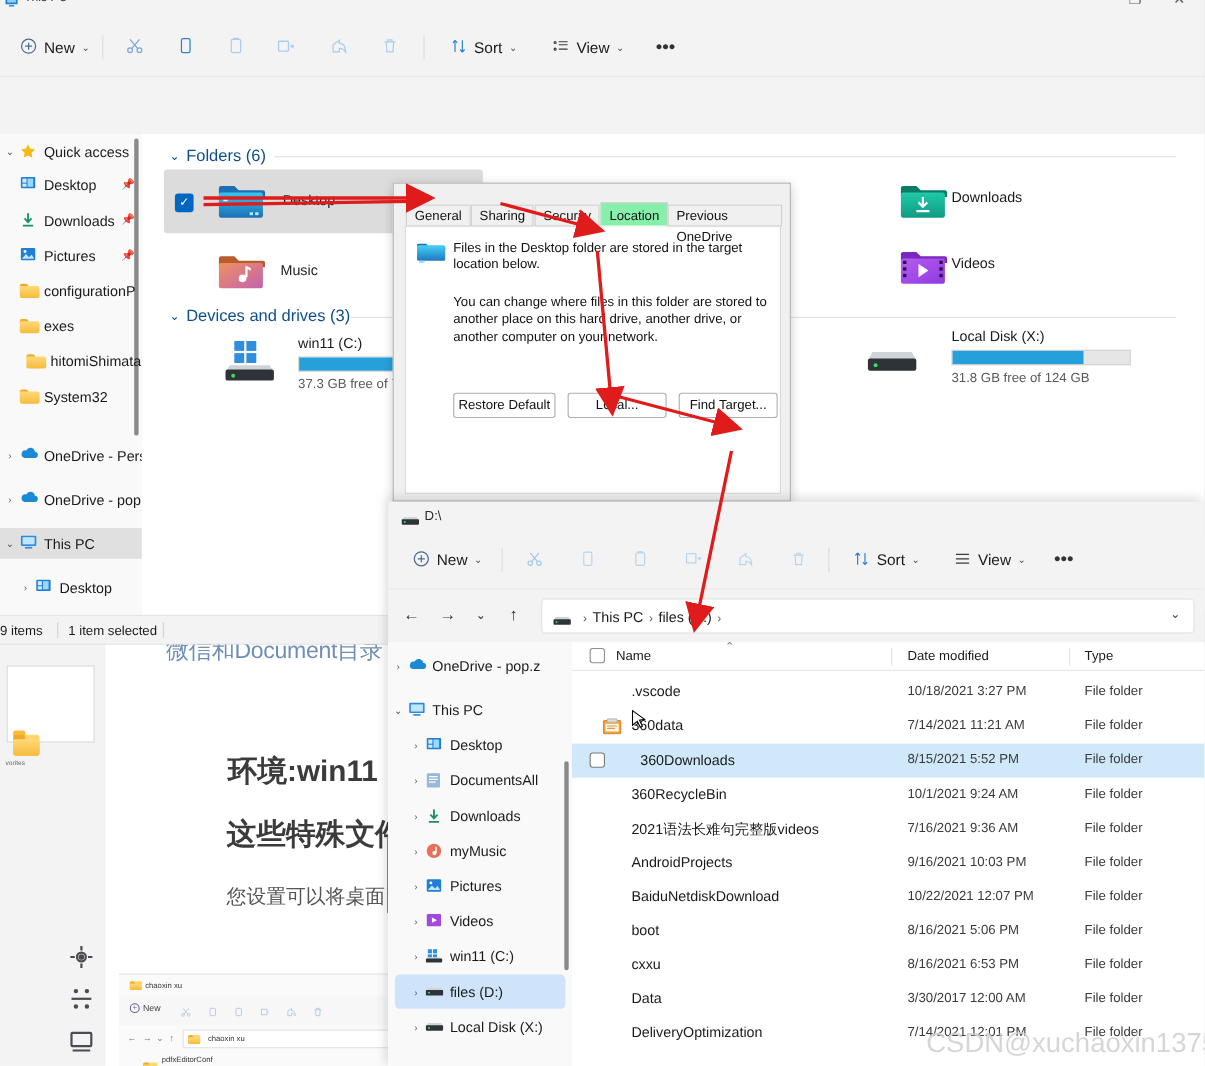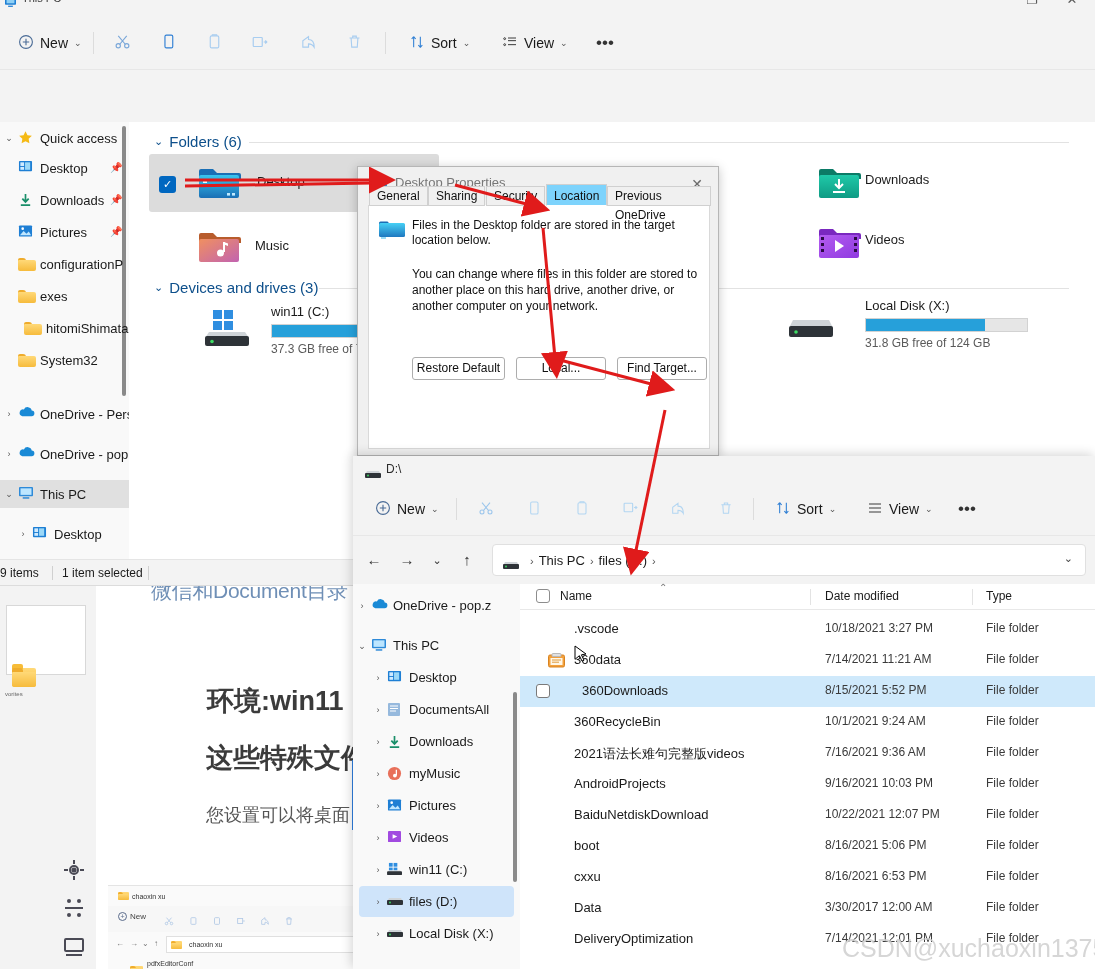--- a/index.html
+++ b/index.html
@@ -187,21 +187,21 @@
   }
   .dlg-body {
     position:absolute; left:10px; top:38px; width:342px; height:244px;
     border:1px solid #d9d9d9; background:#fff; border-top:none;
   }
   .tabstrip { position:absolute; left:0; top:-19px; height:20px; width:342px; }
   .tab {
     position:absolute; height:20px; padding:0 7px; font-size:12px; color:#111;
     background:#f0f0f0; border:1px solid #d0d0d0; line-height:19px;
   }
-  .tab.active { background:#7dd3fc; border-bottom-color:#fff; height:22px; top:-2px; line-height:22px; }
+  .tab.active { background:#86efac; border-bottom-color:#fff; height:22px; top:-2px; line-height:22px; }
   .dlg-folder-ico {
     position:absolute; left:10px; top:14px; width:26px; height:22px;
   }
   .dlg-text1 { position:absolute; left:43px; top:13px; width:290px; font-size:12px; color:#111; line-height:15px; }
   .dlg-text2 { position:absolute; left:43px; top:61px; width:286px; font-size:12px; color:#111; line-height:16px; }
   .dlg-input {
     position:absolute; left:43px; top:120px; width:287px; height:21px;
     background:#fff; border:1px solid #949494; font-size:12px; color:#111;
     padding:2px 4px; line-height:16px;
   }
@@ -758,36 +758,20 @@
 
     <div class="statusbar">
       <span class="sb-item" style="left:0px;">9 items</span>
       <span class="sb-div" style="left:52px;"></span>
       <span class="sb-item" style="left:62px;">1 item selected</span>
       <span class="sb-div" style="left:148px;"></span>
     </div>
   </div>
 
   <div class="dlg">
-    <div class="dlg-title">
-      <span class="dlg-ico">
-        <svg width="17" height="15" viewBox="0 0 18 16">
-            <path d="M0 3a1 1 0 011-1h5l2 2h9a1 1 0 011 1v1H0z" fill="#1a6fb5"></path>
-            <rect x="0" y="3" width="18" height="10" rx="1" fill="url(#dg2)"></rect>
-            <defs>
-              <linearGradient id="dg2" x1="0" y1="0" x2="0" y2="1">
-                <stop offset="0" stop-color="#3ec8f0"></stop>
-                <stop offset="1" stop-color="#1a6fb5"></stop>
-              </linearGradient>
-            </defs>
-          </svg>
-      </span>
-      <span class="dlg-titletext">Desktop Properties</span>
-      <span class="dlg-close">✕</span>
-    </div>
 
     <div class="dlg-body">
       <div class="tabstrip">
         <div class="tab" style="left:0px;">General</div>
         <div class="tab" style="left:59px;">Sharing</div>
         <div class="tab" style="left:117px;">Security</div>
         <div class="tab active" style="left:177px;">Location</div>
         <div class="tab" style="left:238px;">Previous OneDrive</div>
       </div>
 

